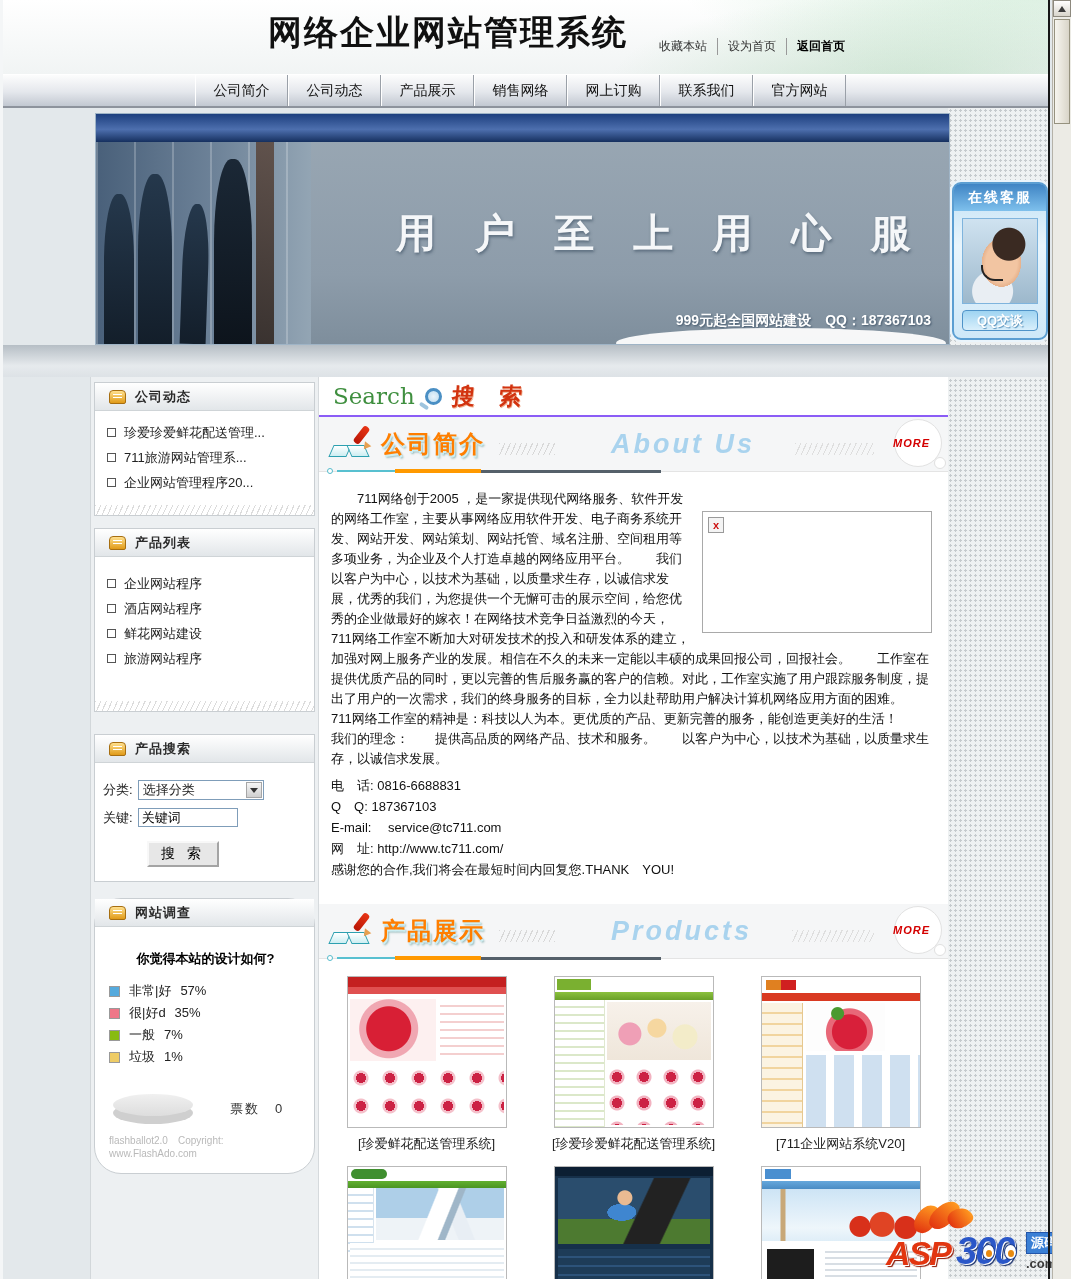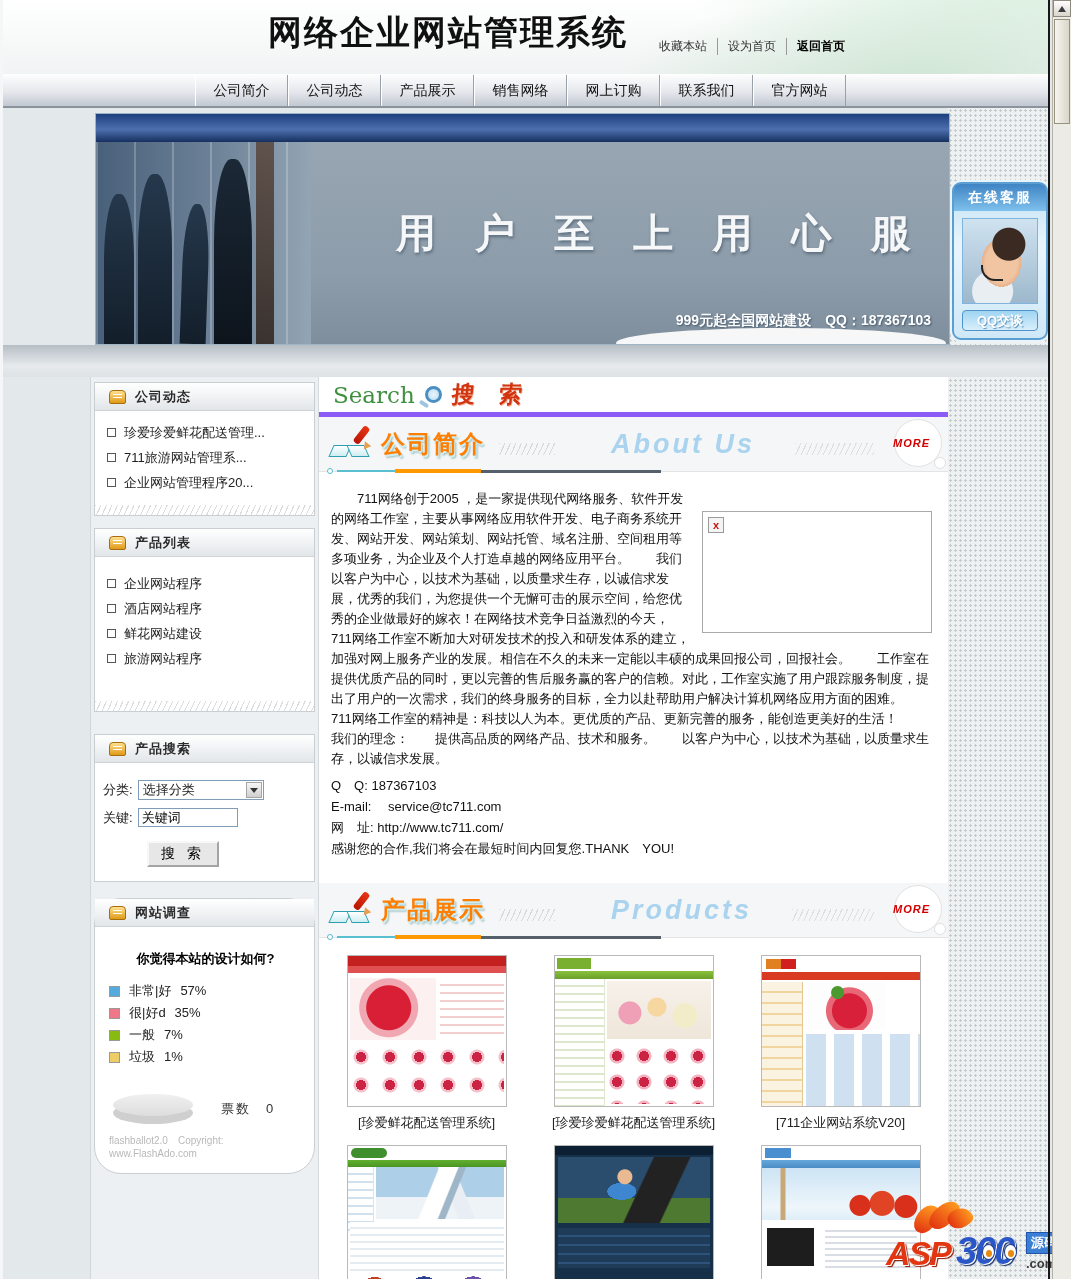--- a/index.html
+++ b/index.html
@@ -106,25 +106,25 @@
   .search-btn { margin:6px 0 8px 44px; padding:2px 12px; font-size:14px; letter-spacing:4px; background:#e7e7e7;
     border:2px outset #f8f8f8; cursor:pointer; font-family:"Liberation Sans",sans-serif; }
 
   .survey-q { text-align:center; font-size:13px; font-weight:bold; margin:14px 0 12px; }
   .opt { display:flex; align-items:center; gap:9px; font-size:13px; color:#222; line-height:22px; margin-left:4px; }
   .sq { width:11px; height:11px; border:1px solid #999; flex:0 0 auto; }
   .pie-row { display:flex; align-items:center; margin:26px 0 6px; }
   .pie { width:80px; height:30px; position:relative; margin-left:8px; }
   .pie::before { content:""; position:absolute; left:0; top:8px; width:80px; height:22px; background:#cfcfcf; border-radius:50%; }
   .pie::after { content:""; position:absolute; left:0; top:0;  width:80px; height:22px; background:linear-gradient(#f0f0f0,#ddd); border-radius:50%; }
-  .votes { font-size:13px; color:#333; margin-left:28px; letter-spacing:2px; }
+  .votes { font-size:13px; color:#333; margin-left:37px; letter-spacing:2px; }
   .flash-c { font-size:10px; color:#b9b9b9; margin:10px 0 8px 4px; }
 
   
-  .search-row { height:40px; display:flex; align-items:center; gap:10px; padding-left:14px; border-bottom:5px solid #8b5cf6; background:#fff; }
+  .search-row { height:40px; display:flex; align-items:center; gap:10px; padding-left:14px; border-bottom:2px solid #8b5cf6; background:#fff; }
   .search-en { font-family:"DejaVu Serif",serif; font-size:23px; color:#3f8f3f; }
   .mag { width:17px; height:17px; border:3px solid #4a8fc4; border-radius:50%; position:relative; background:radial-gradient(#eaf4fb,#bcdcf0); }
   .mag::after { content:""; position:absolute; left:-9px; top:13px; width:10px; height:4px; background:#9ec4de; transform:rotate(35deg); border-radius:2px; }
   .search-cn { font-size:23px; font-weight:900; color:#d23310; font-family:"DejaVu Serif",serif; transform:skewX(-6deg); letter-spacing:8px; text-shadow:1px 1px 0 #f0b090; }
 
   
   .sec { position:relative; height:54px; background:#f5f6f7; display:flex; align-items:center; padding-left:10px; }
   .book { position:relative; width:42px; height:34px; flex:0 0 auto; }
   .book .pgl { position:absolute; left:2px; bottom:4px; width:18px; height:12px; background:linear-gradient(#ffffff,#cdeef2); border:1px solid #2da0b0; transform:skewX(-24deg); }
   .book .pgr { position:absolute; left:20px; bottom:4px; width:18px; height:12px; background:linear-gradient(#ffffff,#cdeef2); border:1px solid #2da0b0; transform:skewX(24deg); }
@@ -442,20 +442,21 @@
           <span class="l3"></span>
       </div>
 
       <div class="about-body">
         <div class="broken">
           <span class="bx">x</span>
         </div>
         <span>　　711网络创于2005 ，是一家提供现代网络服务、软件开发的网络工作室，主要从事网络应用软件开发、电子商务系统开发、网站开发、网站策划、网站托管、域名注册、空间租用等多项业务，为企业及个人打造卓越的网络应用平台。　　我们以客户为中心，以技术为基础，以质量求生存，以诚信求发展，优秀的我们，为您提供一个无懈可击的展示空间，给您优秀的企业做最好的嫁衣！在网络技术竞争日益激烈的今天，　　711网络工作室不断加大对研发技术的投入和研发体系的建立，加强对网上服务产业的发展。相信在不久的未来一定能以丰硕的成果回报公司，回报社会。　　工作室在提供优质产品的同时，更以完善的售后服务赢的客户的信赖。对此，工作室实施了用户跟踪服务制度，提出了用户的一次需求，我们的终身服务的目标，全力以赴帮助用户解决计算机网络应用方面的困难。　　711网络工作室的精神是：科技以人为本。更优质的产品、更新完善的服务，能创造更美好的生活！　　我们的理念：　　提供高品质的网络产品、技术和服务。　　以客户为中心，以技术为基础，以质量求生存，以诚信求发展。</span>
       </div>
       <div class="contacts">
+        <div>电　话: 0816-6688831</div>
         <div>Q　Q: 187367103</div>
         <div>E-mail:　 service@tc711.com</div>
         <div>网　址: http://www.tc711.com/</div>
         <div>感谢您的合作,我们将会在最短时间内回复您.THANK　YOU!</div>
       </div>
 
       <div class="sec" style="margin-top:14px;">
         <div class="book">
           <div class="pgl"></div>
             <div class="pgr"></div>

